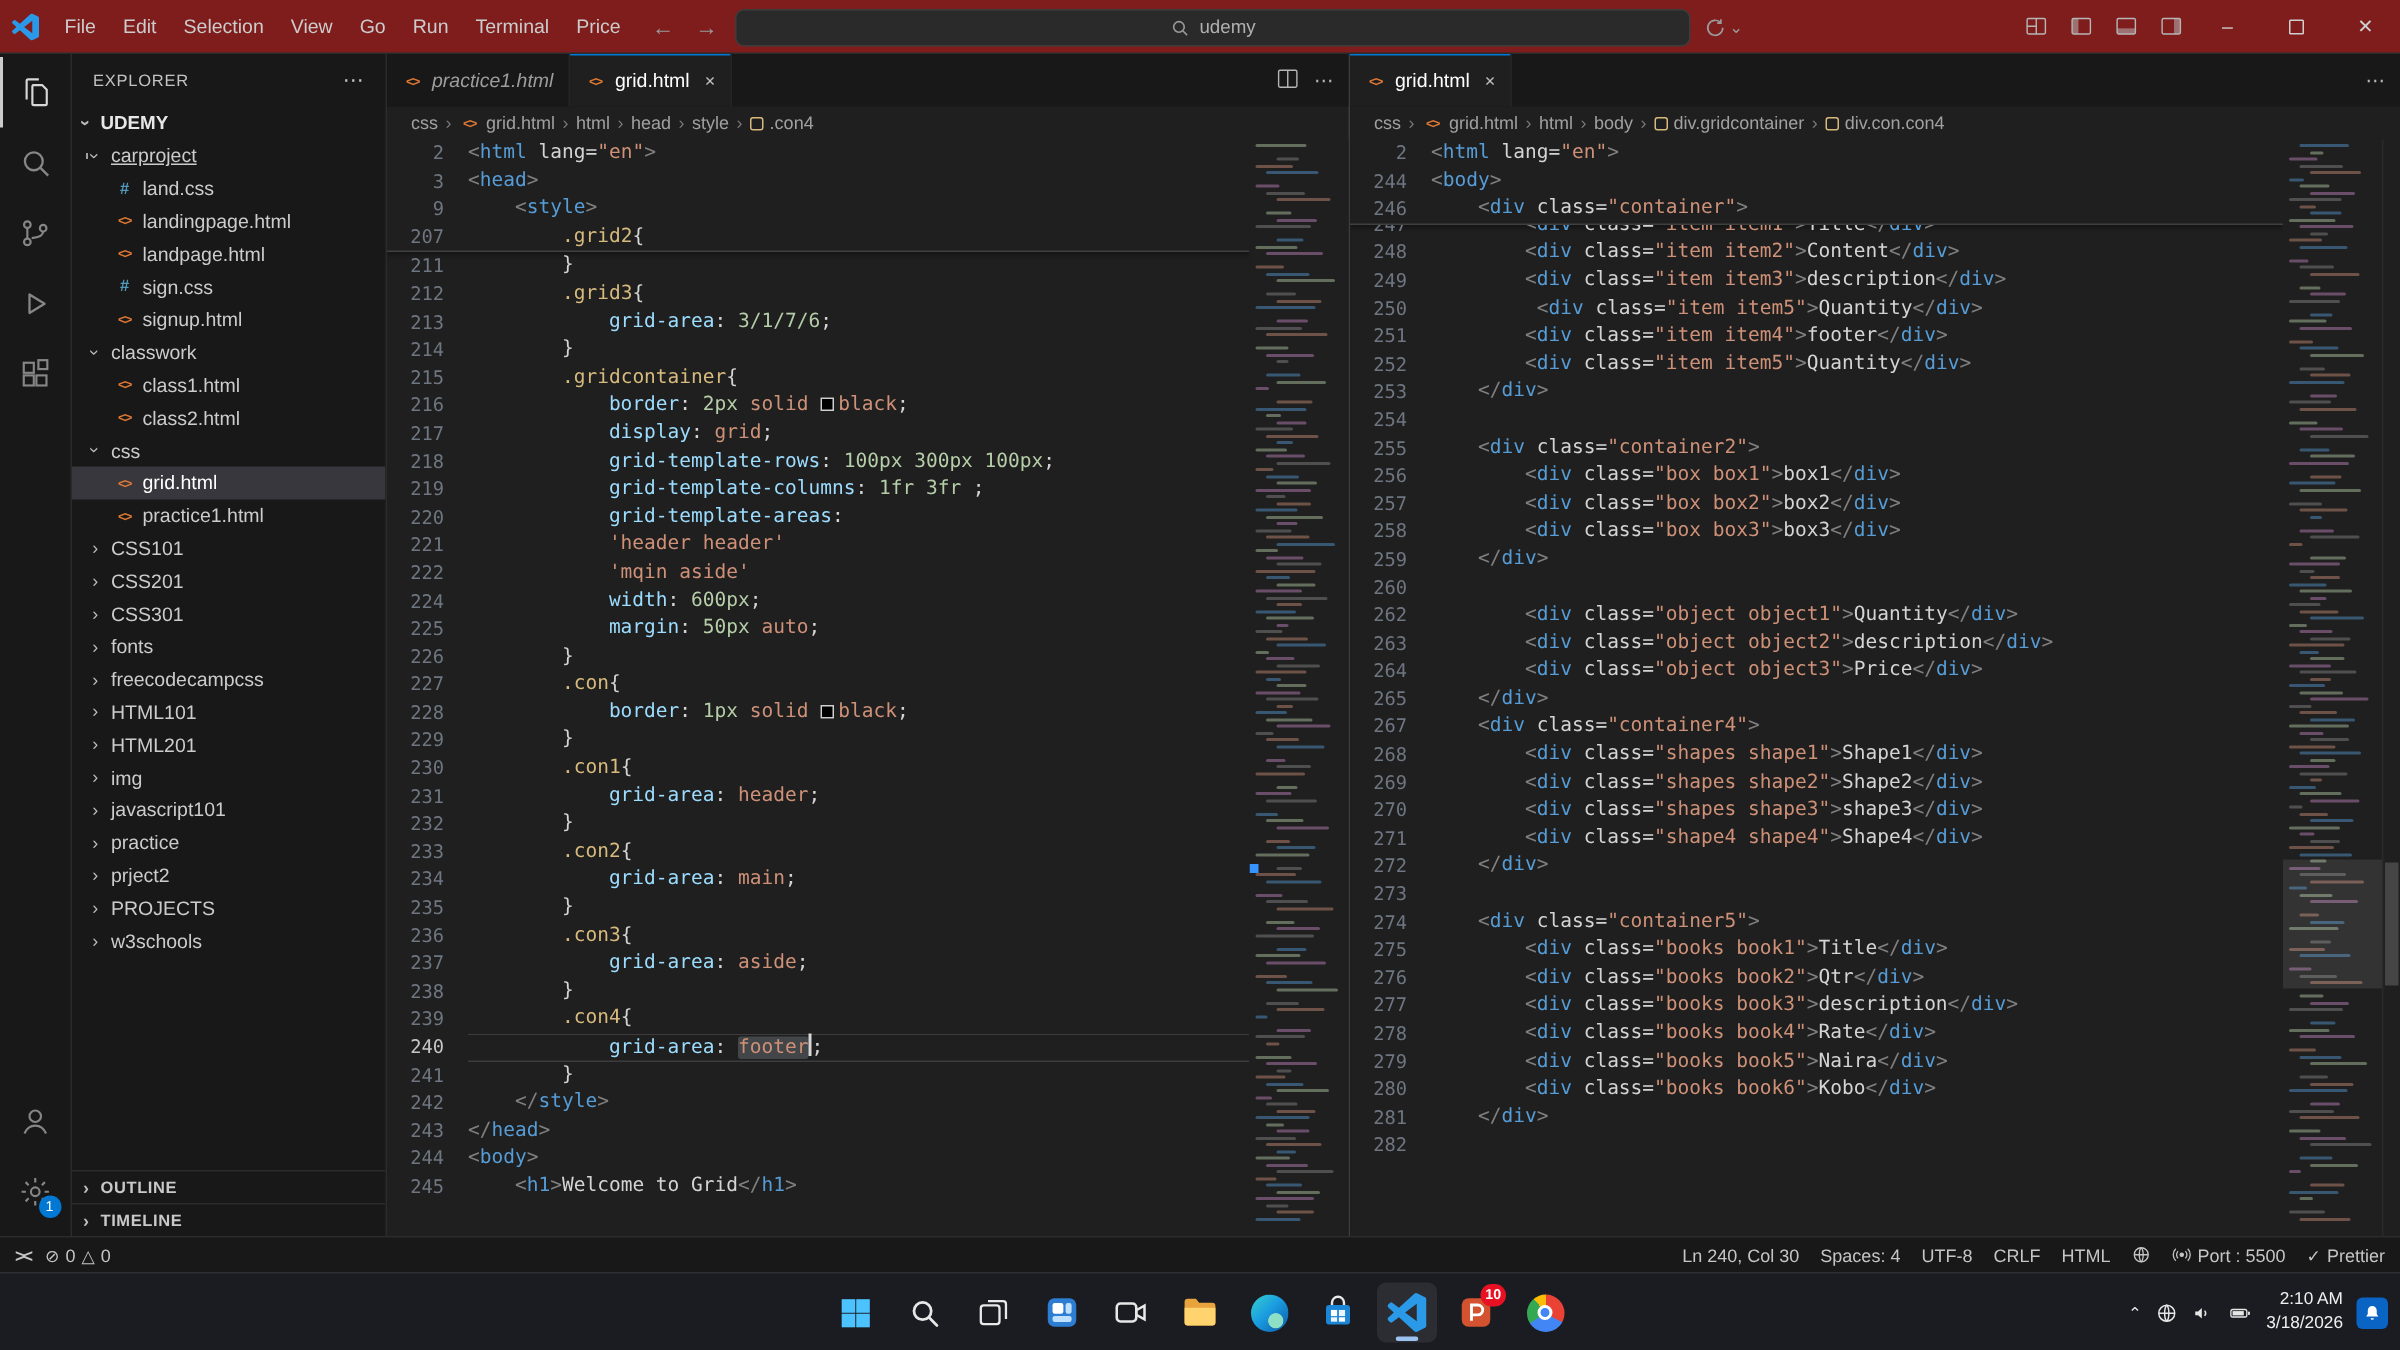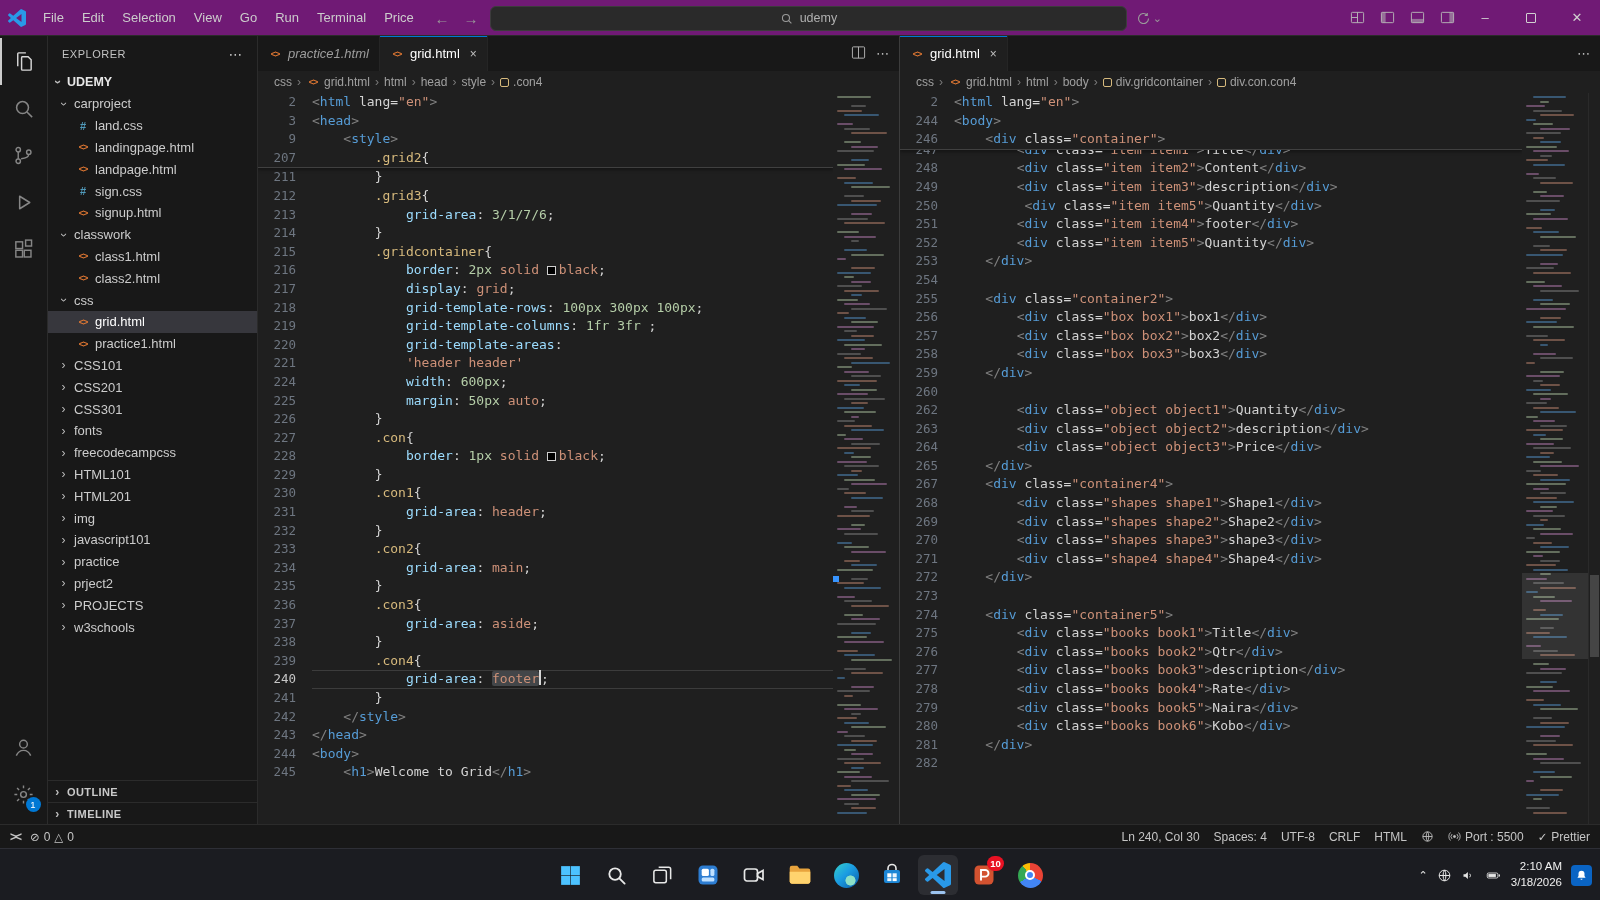--- a/index.html
+++ b/index.html
@@ -1,21 +1,21 @@
 <!DOCTYPE html>
 <html><head>
 <meta charset="utf-8">
 <style>
   *{margin:0;padding:0;box-sizing:border-box}
   html,body{width:1600px;height:900px;overflow:hidden}
   body{background:#1f1f1f;font-family:"Liberation Sans","DejaVu Sans",sans-serif;color:#ccc;font-size:13px}
   .screen{width:1600px;height:900px;display:flex;flex-direction:column}
 
   
-  .titlebar{height:36px;background:#701a75;border-bottom:1px solid #2b2b2b;display:flex;align-items:center;position:relative;flex:none}
+  .titlebar{height:36px;background:#7f1d1d;border-bottom:1px solid #2b2b2b;display:flex;align-items:center;position:relative;flex:none}
   .tb-logo{width:34px;display:flex;align-items:center;justify-content:center}
   .menus{display:flex;height:36px}
   .menu-item{padding:0 9px;line-height:36px;color:#ccc;font-size:13px;border-radius:5px;cursor:default;white-space:nowrap}
   .tb-center{position:absolute;left:432px;right:438px;top:5px;height:26px;display:flex;align-items:center;gap:9px;z-index:2}
   .nav-arrow{color:#9a9a9a;font-size:15px;width:20px;text-align:center}
   .cmd-center{flex:1;height:25px;background:#2a2a2a;border:1px solid #3c3c3c;border-radius:6px;display:flex;align-items:center;justify-content:center;gap:7px;color:#b0b0b0;font-size:12.5px}
   .sync-ic{display:flex;align-items:center;gap:2px;color:#9a9a9a;font-size:11px}
   .tb-right{margin-left:auto;display:flex;align-items:center;height:36px}
   .lay-ic{width:30px;height:36px;display:flex;align-items:center;justify-content:center;color:#b6b6b6}
   .win-btn{width:46px;height:36px;display:flex;align-items:center;justify-content:center;color:#d0d0d0;font-size:13px}
@@ -235,21 +235,21 @@
     <div class="sidebar">
       <div class="sb-header">
         <span>EXPLORER</span>
         <span class="more">⋯</span>
       </div>
       <div class="root-row">
         <span class="chev open">›</span>
         <span>UDEMY</span>
       </div>
       <div class="tree">
-          <div class="tree-row" style="padding-left: 10px;">
+          <div class="tree-row" style="padding-left: 10px; text-decoration: underline;">
             <span class="chev open">›</span>
             <span class="tlabel">carproject</span>
           </div>
           <div class="tree-row" style="padding-left: 28px;">
             <span class="ficon css">#</span>
             <span class="tlabel">land.css</span>
           </div>
           <div class="tree-row" style="padding-left: 28px;">
             <span class="ficon html">&lt;&gt;</span>
             <span class="tlabel">landingpage.html</span>
@@ -419,20 +419,21 @@
                 <div class="code-line"><span class="ln">212</span><span class="lc"><span class="tk-d">        </span><span class="tk-sel">.grid3</span><span class="tk-d">{</span></span></div>
                 <div class="code-line"><span class="ln">213</span><span class="lc"><span class="tk-d">            </span><span class="tk-pr">grid-area</span><span class="tk-d">:</span><span class="tk-d"> </span><span class="tk-n">3/1/7/6</span><span class="tk-d">;</span></span></div>
                 <div class="code-line"><span class="ln">214</span><span class="lc"><span class="tk-d">        </span><span class="tk-d">}</span></span></div>
                 <div class="code-line"><span class="ln">215</span><span class="lc"><span class="tk-d">        </span><span class="tk-sel">.gridcontainer</span><span class="tk-d">{</span></span></div>
                 <div class="code-line"><span class="ln">216</span><span class="lc"><span class="tk-d">            </span><span class="tk-pr">border</span><span class="tk-d">:</span><span class="tk-d"> </span><span class="tk-n">2px</span><span class="tk-d"> </span><span class="tk-s">solid</span><span class="tk-d"> </span><span class="swatch"></span><span class="tk-s">black</span><span class="tk-d">;</span></span></div>
                 <div class="code-line"><span class="ln">217</span><span class="lc"><span class="tk-d">            </span><span class="tk-pr">display</span><span class="tk-d">:</span><span class="tk-d"> </span><span class="tk-s">grid</span><span class="tk-d">;</span></span></div>
                 <div class="code-line"><span class="ln">218</span><span class="lc"><span class="tk-d">            </span><span class="tk-pr">grid-template-rows</span><span class="tk-d">:</span><span class="tk-d"> </span><span class="tk-n">100px</span><span class="tk-d"> </span><span class="tk-n">300px</span><span class="tk-d"> </span><span class="tk-n">100px</span><span class="tk-d">;</span></span></div>
                 <div class="code-line"><span class="ln">219</span><span class="lc"><span class="tk-d">            </span><span class="tk-pr">grid-template-columns</span><span class="tk-d">:</span><span class="tk-d"> </span><span class="tk-n">1fr</span><span class="tk-d"> </span><span class="tk-n">3fr</span><span class="tk-d"> </span><span class="tk-d">;</span></span></div>
                 <div class="code-line"><span class="ln">220</span><span class="lc"><span class="tk-d">            </span><span class="tk-pr">grid-template-areas</span><span class="tk-d">:</span></span></div>
                 <div class="code-line"><span class="ln">221</span><span class="lc"><span class="tk-d">            </span><span class="tk-s">'header header'</span></span></div>
+                <div class="code-line"><span class="ln">222</span><span class="lc"><span class="tk-d">            </span><span class="tk-s">'mqin aside'</span></span></div>
                 <div class="code-line"><span class="ln">224</span><span class="lc"><span class="tk-d">            </span><span class="tk-pr">width</span><span class="tk-d">:</span><span class="tk-d"> </span><span class="tk-n">600px</span><span class="tk-d">;</span></span></div>
                 <div class="code-line"><span class="ln">225</span><span class="lc"><span class="tk-d">            </span><span class="tk-pr">margin</span><span class="tk-d">:</span><span class="tk-d"> </span><span class="tk-n">50px</span><span class="tk-d"> </span><span class="tk-s">auto</span><span class="tk-d">;</span></span></div>
                 <div class="code-line"><span class="ln">226</span><span class="lc"><span class="tk-d">        </span><span class="tk-d">}</span></span></div>
                 <div class="code-line"><span class="ln">227</span><span class="lc"><span class="tk-d">        </span><span class="tk-sel">.con</span><span class="tk-d">{</span></span></div>
                 <div class="code-line"><span class="ln">228</span><span class="lc"><span class="tk-d">            </span><span class="tk-pr">border</span><span class="tk-d">:</span><span class="tk-d"> </span><span class="tk-n">1px</span><span class="tk-d"> </span><span class="tk-s">solid</span><span class="tk-d"> </span><span class="swatch"></span><span class="tk-s">black</span><span class="tk-d">;</span></span></div>
                 <div class="code-line"><span class="ln">229</span><span class="lc"><span class="tk-d">        </span><span class="tk-d">}</span></span></div>
                 <div class="code-line"><span class="ln">230</span><span class="lc"><span class="tk-d">        </span><span class="tk-sel">.con1</span><span class="tk-d">{</span></span></div>
                 <div class="code-line"><span class="ln">231</span><span class="lc"><span class="tk-d">            </span><span class="tk-pr">grid-area</span><span class="tk-d">:</span><span class="tk-d"> </span><span class="tk-s">header</span><span class="tk-d">;</span></span></div>
                 <div class="code-line"><span class="ln">232</span><span class="lc"><span class="tk-d">        </span><span class="tk-d">}</span></span></div>
                 <div class="code-line"><span class="ln">233</span><span class="lc"><span class="tk-d">        </span><span class="tk-sel">.con2</span><span class="tk-d">{</span></span></div>

